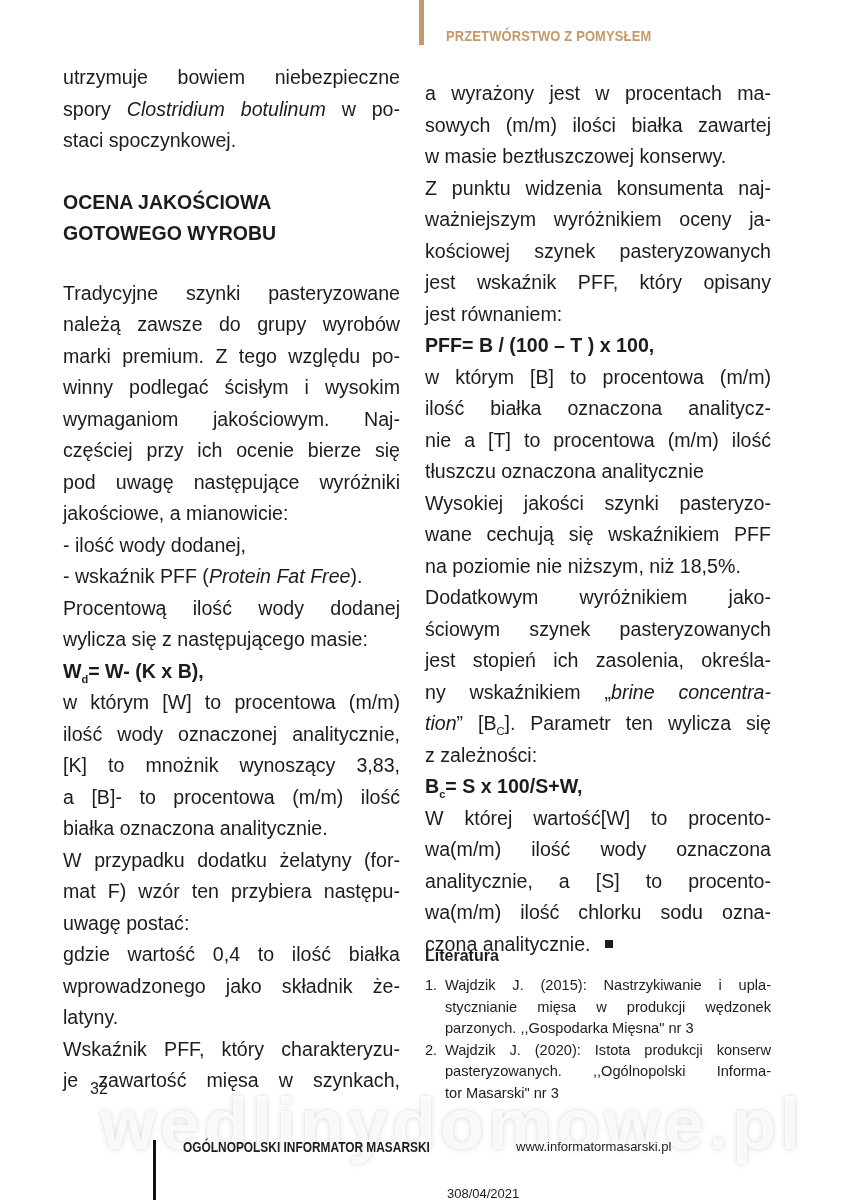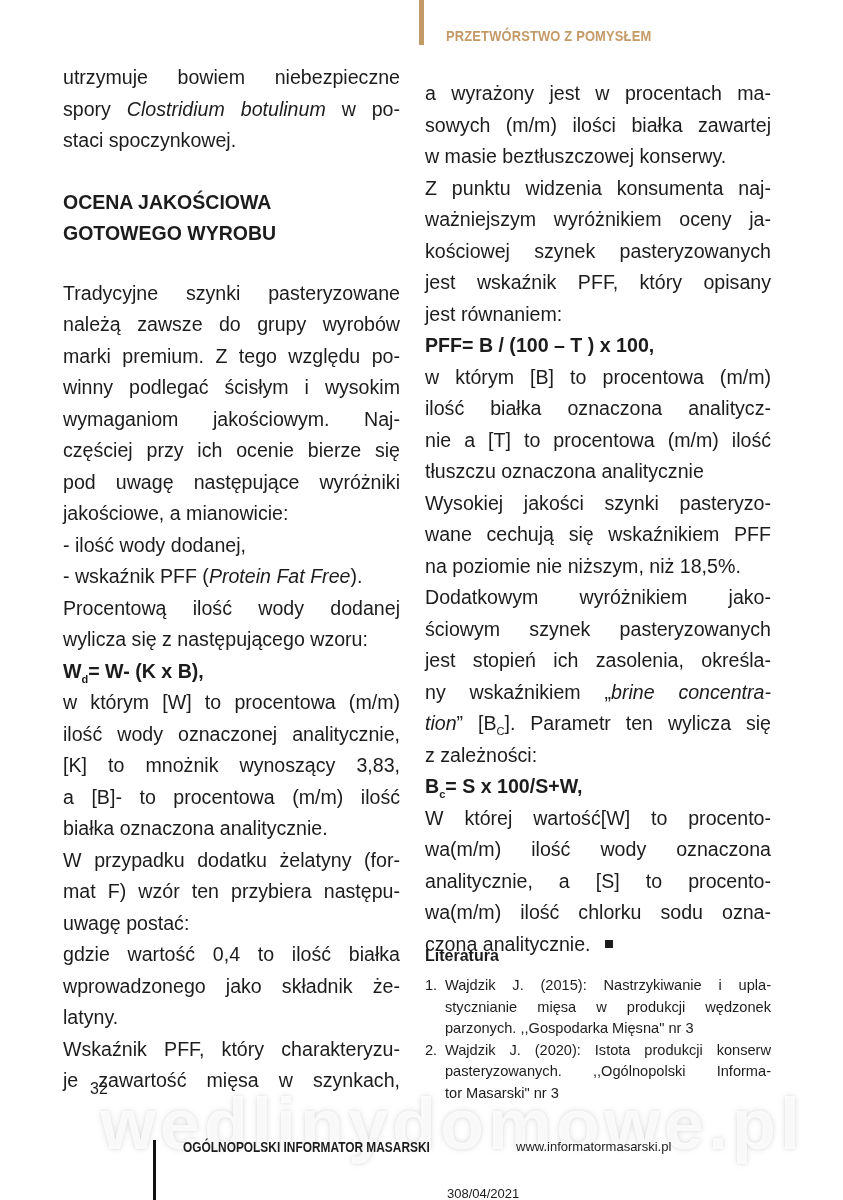--- a/index.html
+++ b/index.html
@@ -87,21 +87,21 @@
     <span class="line">winny podlegać ścisłym i wysokim</span>
     <span class="line">wymaganiom jakościowym. Naj-</span>
     <span class="line">częściej przy ich ocenie bierze się</span>
     <span class="line">pod uwagę następujące wyróżniki</span>
     <span class="line last">jakościowe, a mianowicie:</span>
     <span class="line last">- ilość wody dodanej,</span>
     <span class="line last"><span>- wskaźnik PFF (</span><em>Protein Fat Free</em><span>).</span></span>
   </p>
   <p>
     <span class="line">Procentową ilość wody dodanej</span>
-    <span class="line last">wylicza się z następującego wzoru:</span>
+    <span class="line last">wylicza się z następującego masie:</span>
   </p>
   <p class="formula">
     <span class="line last"><span>W</span><sub>d</sub><span>= W- (K x B),</span></span>
   </p>
   <p>
     <span class="line">w którym [W] to procentowa (m/m)</span>
     <span class="line">ilość wody oznaczonej analitycznie,</span>
     <span class="line">[K] to mnożnik wynoszący 3,83,</span>
     <span class="line">a [B]- to procentowa (m/m) ilość</span>
     <span class="line last">białka oznaczona analitycznie.</span>

